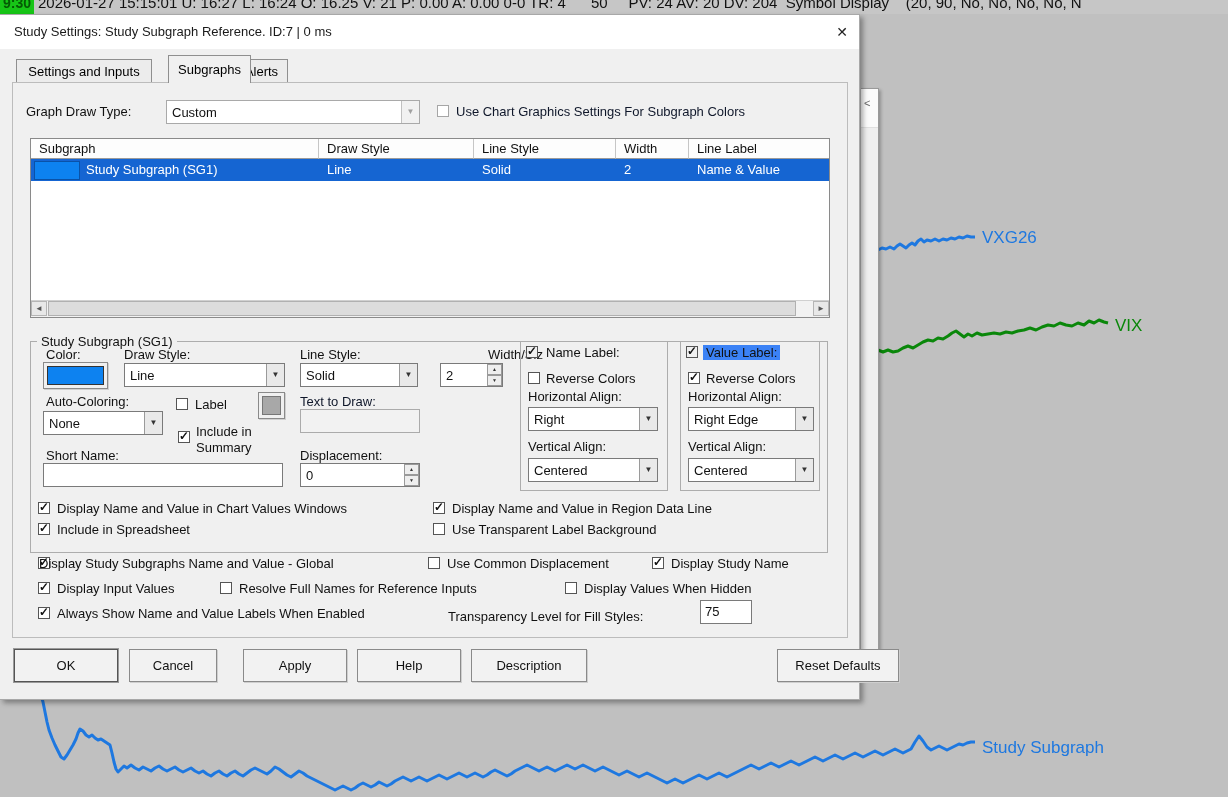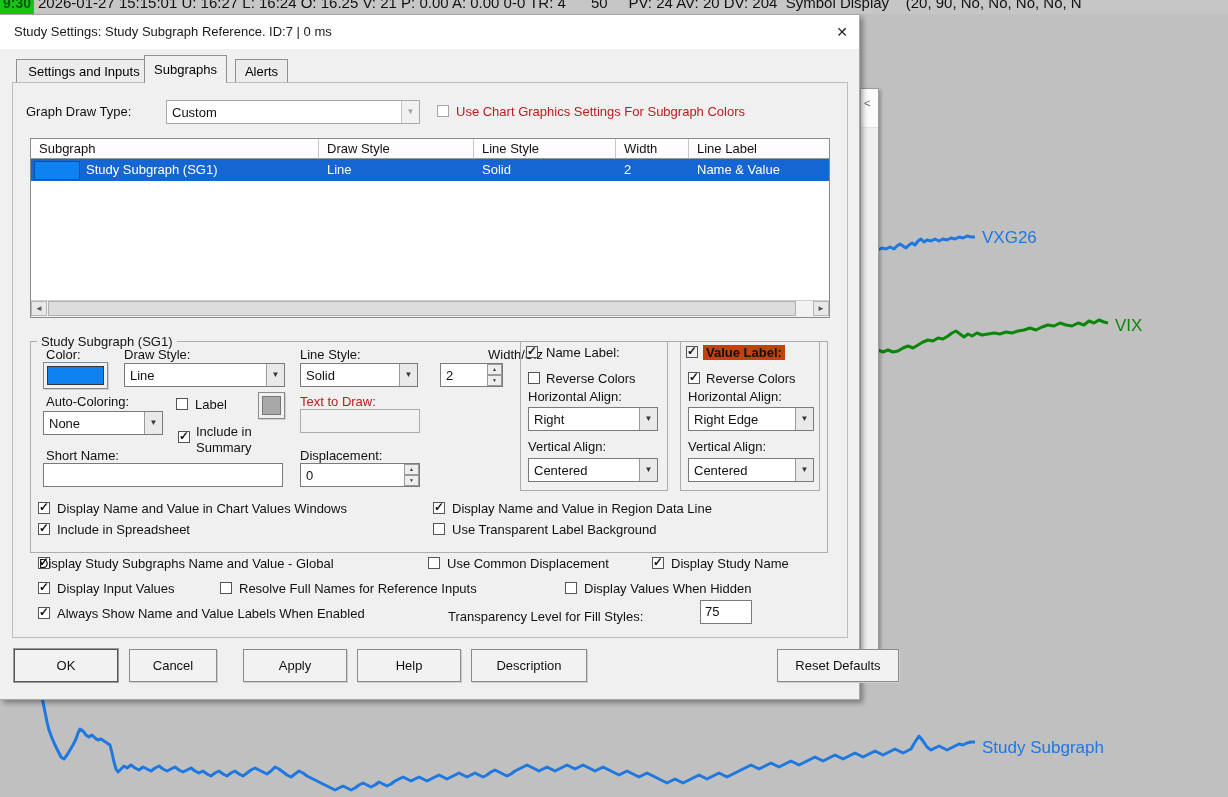--- a/index.html
+++ b/index.html
@@ -28,21 +28,21 @@
   .titlebar{position:absolute;left:0;top:0;width:100%;height:34px;background:#ffffff;}
   .title{position:absolute;left:14px;top:9px;font-size:13px;color:#1a1a1a;}
   .close{position:absolute;left:832px;top:7px;width:20px;height:20px;font-size:14px;color:#222;text-align:center;line-height:20px;cursor:default;}
   
   .tab{position:absolute;background:#f0f0f0;border:1px solid #8f8f8f;border-bottom:none;font-size:13px;text-align:center;box-sizing:border-box;}
   .tab.inactive{top:44px;height:24px;line-height:23px;background:#ececec;}
   .tab.active{top:40px;height:28px;line-height:27px;z-index:2;background:#f0f0f0;}
   .tabpanel{position:absolute;left:12px;top:67px;width:836px;height:556px;border:1px solid #bcbcbc;background:#f0f0f0;box-sizing:border-box;}
   
   .lbl{position:absolute;font-size:13px;color:#111;white-space:nowrap;}
-  .lbl.dis{color:#b91c1c;}
+  .lbl.dis{color:#0f172a;}
   .combo{position:absolute;height:24px;background:#fff;border:1px solid #7a7a7a;box-sizing:border-box;}
   .combo .val{position:absolute;left:5px;top:4px;font-size:13px;color:#111;white-space:nowrap;}
   .combo .cbtn{position:absolute;right:0;top:0;width:17px;height:100%;background:#e9e9e9;border-left:1px solid #9a9a9a;font-size:8px;color:#333;text-align:center;line-height:22px;}
   .combo.dis{border-color:#a9a9a9;}
   .combo.dis .cbtn{color:#a0a0a0;background:#f1f1f1;border-left-color:#c0c0c0;}
   .inp{position:absolute;height:24px;background:#fff;border:1px solid #7a7a7a;box-sizing:border-box;font-size:13px;color:#111;padding:3px 4px 0 4px;}
   .inp.dis{background:#f2f2f2;border-color:#ababab;}
   .spin{position:absolute;height:24px;background:#fff;border:1px solid #7a7a7a;box-sizing:border-box;}
   .spin .sval{position:absolute;left:5px;top:4px;font-size:13px;color:#111;}
   .spin .sbtns{position:absolute;right:0;top:0;width:15px;height:100%;}
@@ -96,21 +96,21 @@
   <div class="glyph">&lt;</div>
 </div>
 
 <div class="dialog">
   <div class="titlebar">
     <span class="title">Study Settings: Study Subgraph Reference. ID:7 | 0 ms</span>
     <span class="close">✕</span>
   </div>
 
   <div class="tab inactive" style="left:16px;width:136px;text-align:center;">Settings and Inputs</div>
-  <div class="tab active" style="left:144px;width:83px;">Subgraphs</div>
+  <div class="tab active" style="left:168px;width:83px;">Subgraphs</div>
   <div class="tab inactive" style="left:235px;width:53px;">Alerts</div>
   <div class="tabpanel"></div>
 
   <span class="lbl" style="left:26px;top:89px;">Graph Draw Type:</span>
   <div class="combo dis" style="left:166px;top:85px;width:254px;">
     <span class="val">Custom</span>
     <span class="cbtn">▼</span>
   </div>
   <span class="cb dis" style="left:437px;top:90px;"></span>
   <span class="lbl dis" style="left:456px;top:89px;">Use Chart Graphics Settings For Subgraph Colors</span>
@@ -207,21 +207,21 @@
     <span class="cbtn">▼</span>
   </div>
   <span class="lbl" style="left:528px;top:424px;">Vertical Align:</span>
   <div class="combo" style="left:528px;top:443px;width:130px;">
     <span class="val">Centered</span>
     <span class="cbtn">▼</span>
   </div>
 
   <div class="grp" style="left:680px;top:326px;width:140px;height:150px;"></div>
   <span class="cb checked" style="left:686px;top:331px;background:#f0f0f0;"></span>
-  <span class="lbl" style="left:703px;top:330px;background:#c2410c;padding:0 3px;font-weight:bold;">Value Label:</span>
+  <span class="lbl" style="left:703px;top:330px;background:#3b82f6;padding:0 3px;">Value Label:</span>
   <span class="cb checked" style="left:688px;top:357px;"></span>
   <span class="lbl" style="left:706px;top:356px;">Reverse Colors</span>
   <span class="lbl" style="left:688px;top:374px;">Horizontal Align:</span>
   <div class="combo" style="left:688px;top:392px;width:126px;">
     <span class="val">Right Edge</span>
     <span class="cbtn">▼</span>
   </div>
   <span class="lbl" style="left:688px;top:424px;">Vertical Align:</span>
   <div class="combo" style="left:688px;top:443px;width:126px;">
     <span class="val">Centered</span>

